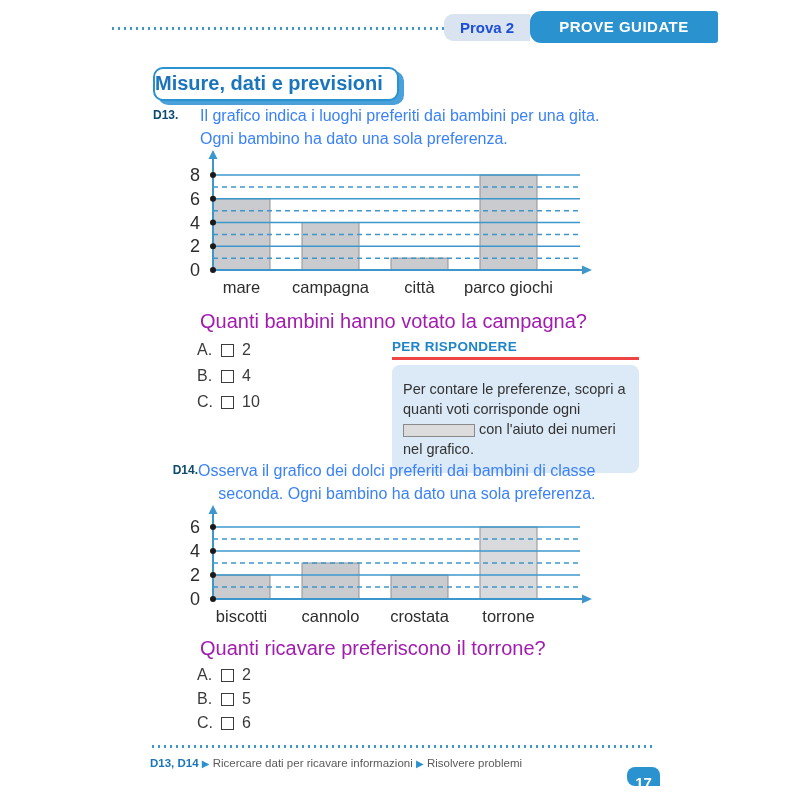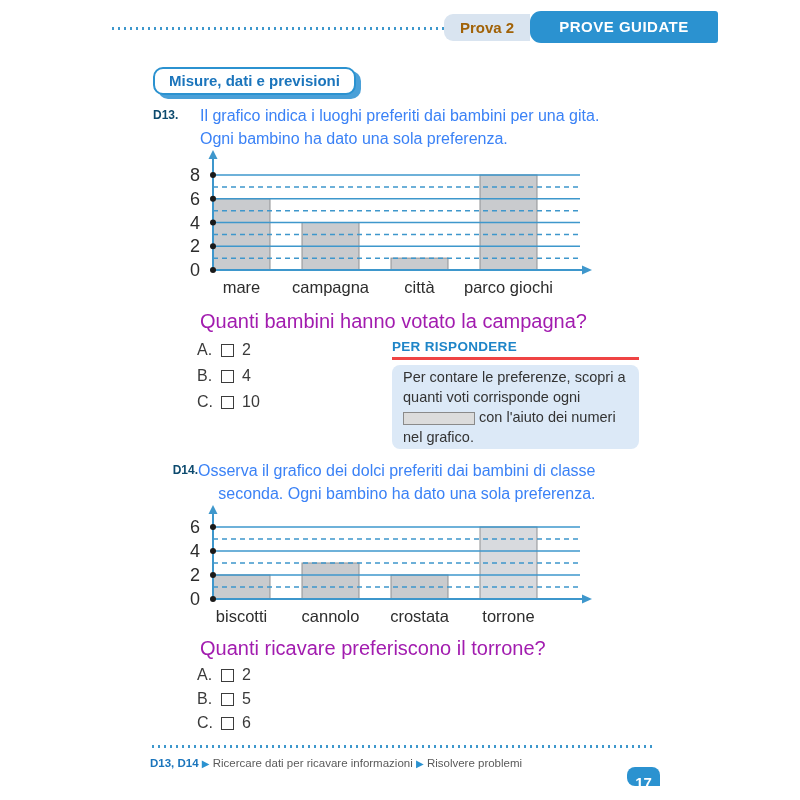--- a/index.html
+++ b/index.html
@@ -4,48 +4,48 @@
 <style>
   * { margin:0; padding:0; box-sizing:border-box; }
   body { background:#fff; font-family:"Liberation Sans","DejaVu Sans",sans-serif; }
   #page { position:relative; width:800px; height:800px; background:#ffffff; overflow:hidden; }
 
   .dotted-line { position:absolute; height:3px;
     background-image:radial-gradient(circle,#3e97cc 1.2px,transparent 1.4px);
     background-size:6px 3px; background-repeat:repeat-x; }
 
   .tab-light { position:absolute; left:444px; top:14px; width:86px; height:27px;
-    background:#d9e4f0; border-radius:9px 0 0 9px; color:#a16207; font-weight:bold;
+    background:#d9e4f0; border-radius:9px 0 0 9px; color:#1d4ed8; font-weight:bold;
     font-size:15px; line-height:27px; text-align:center; }
   .tab-dark { position:absolute; left:530px; top:11px; width:188px; height:32px;
     background:#2b92d0; border-radius:11px 3px 3px 11px; color:#ffffff; font-weight:bold;
     font-size:15px; line-height:32px; text-align:center; letter-spacing:0.5px; }
 
-  .badge { position:absolute; left:153px; top:67px; padding:3px 14px 4px 14px;
+  .badge { position:absolute; left:153px; top:67px; padding:3px 14px 4px 0;
     background:#ffffff; border:2px solid #2b92d0; border-radius:10px; color:#1b75bc;
-    font-weight:bold; font-size:15px; box-shadow:5px 4px 0 0 #4aa0d8; }
+    font-weight:bold; font-size:20px; box-shadow:5px 4px 0 0 #4aa0d8; }
 
   .qblock { position:absolute; display:flex; width:560px; }
   .qid { width:47px; flex-shrink:0; color:#0c4a6e; font-weight:bold; font-size:12px; line-height:23px; }
   .qtext { font-size:16px; color:#3b82f6; line-height:23px; }
 
   .chart { position:absolute; }
 
   .question { position:absolute; font-size:20px; color:#a21caf; }
 
   .options { position:absolute; }
   .option-row { display:flex; align-items:center; height:26px; font-size:16px; color:#3a3a3a; }
   .option-letter { width:22px; }
   .checkbox { width:13px; height:13px; border:1.5px solid #3c3c3c; background:#fff;
     display:inline-block; margin:0 8px 0 2px; flex-shrink:0; }
 
   .help { position:absolute; left:392px; top:339px; width:247px; }
   .help-title { color:#1e85c8; font-weight:bold; font-size:13.5px; letter-spacing:0.3px;
     border-bottom:3px solid #ef4444; padding-bottom:3px; }
-  .help-box { margin-top:5px; background:#dce9f7; border-radius:8px; padding:2px 11px;
+  .help-box { margin-top:5px; background:#dce9f7; border-radius:8px; padding:14px 11px;
     font-size:14.5px; line-height:20px; color:#333333; }
   .blank-box { display:inline-block; width:72px; height:13px; background:#dcdcdc;
     border:1px solid #8a8a8a; vertical-align:middle; }
 
   .footer-refs { position:absolute; left:150px; top:757px; font-size:11.5px; color:#5a5a5a; }
   .footer-refs .ref-ids { color:#1b75bc; font-weight:bold; }
   .footer-refs .arrow { color:#2b92d0; font-size:10px; }
   .page-tab { position:absolute; left:627px; top:767px; width:33px; height:19px;
     background:#2b92d0; border-radius:8px 8px 0 8px; color:#ffffff; font-weight:bold;
     font-size:15px; text-align:center; line-height:31px; }

